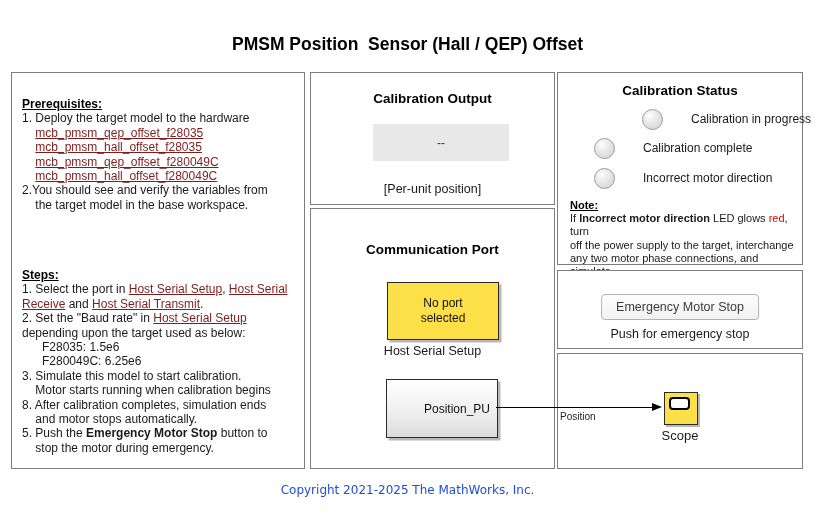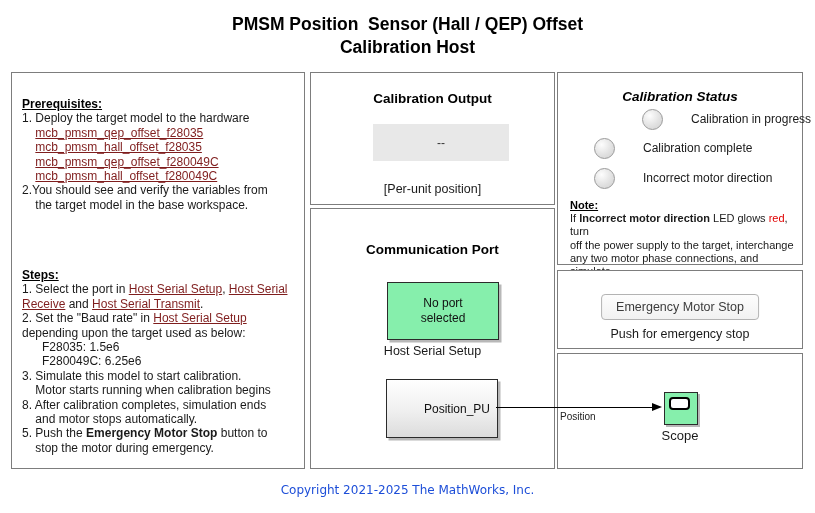--- a/index.html
+++ b/index.html
@@ -2,34 +2,34 @@
 <html><head>
 <meta charset="utf-8">
 <style>
   html,body{margin:0;padding:0;}
   body{
     width:815px;height:513px;position:relative;background:#ffffff;
     font-family:"Liberation Sans",sans-serif;color:#000;overflow:hidden;
   }
   .model-title{position:absolute;top:13px;left:0;width:815px;text-align:center;
     font-weight:bold;font-size:17.5px;line-height:23px;}
-  .model-title div{white-space:pre;}
+  .model-title div{white-space:pre;margin-top:20px;}
   .panel{position:absolute;border:1px solid #7d7d7d;background:#fff;box-sizing:border-box;}
   .rich{font-size:12px;line-height:14.4px;}
   .rich-line{white-space:pre-wrap;min-height:14.4px;}
   .seg-p{color:#1a1a1a;}
   .seg-l{color:#7f1d1d;text-decoration:underline;cursor:pointer;}
   .seg-b{font-weight:bold;color:#1a1a1a;}
   .seg-r{color:#e00000;}
   .seg-hu{font-weight:bold;text-decoration:underline;color:#000;}
   .panel-title{position:absolute;width:100%;text-align:center;font-weight:bold;font-size:13.5px;}
   .caption{position:absolute;width:100%;text-align:center;font-size:12.5px;color:#1a1a1a;}
   .display-box{position:absolute;background:#e8e8e8;display:flex;align-items:center;
     justify-content:center;font-size:12px;color:#333;}
-  .sl-block{position:absolute;background:#86efac;border:1px solid #2b2b2b;
+  .sl-block{position:absolute;background:#fde047;border:1px solid #2b2b2b;
     box-shadow:2.5px 2.5px 0 #b8b8b8;box-sizing:border-box;}
   .sl-block.gradient{background:linear-gradient(180deg,#ffffff 0%,#efefef 55%,#dcdcdc 100%);}
   .block-center-text{width:100%;height:100%;display:flex;align-items:center;
     justify-content:center;text-align:center;font-size:12px;line-height:15px;color:#111;}
   .port-label{position:absolute;right:7px;top:50%;transform:translateY(-50%);
     font-size:12px;color:#111;}
   .led-row{position:absolute;left:36px;display:flex;align-items:center;height:20px;}
   .led{width:19px;height:19px;border-radius:50%;border:1px solid #9a9a9a;
     background:radial-gradient(circle at 35% 30%,#fdfdfd 0%,#e2e2e2 55%,#cfcfcf 100%);
     flex:0 0 auto;}
@@ -97,21 +97,21 @@
     <div class="block-center-text" style="white-space:pre-line;">No port
 selected</div>
   </div>
   <div class="caption" style="top:135px;">Host Serial Setup</div>
   <div class="sl-block gradient" style="left:75px;top:170px;width:112px;height:59px;">
     <div class="port-label">Position_PU</div>
   </div>
 </div>
 
 <div class="panel" style="left:557px;top:72px;width:246px;height:193px;">
-  <div class="panel-title" style="top:16px;font-style:italic;">Calibration Status</div>
+  <div class="panel-title" style="top:10px;">Calibration Status</div>
   <div class="led-row" style="top:36px;margin-left:48px;">
     <div class="led"></div>
     <div class="led-label">Calibration in progress</div>
   </div>
   <div class="led-row" style="top:65px;">
     <div class="led"></div>
     <div class="led-label">Calibration complete</div>
   </div>
   <div class="led-row" style="top:95px;">
     <div class="led"></div>

